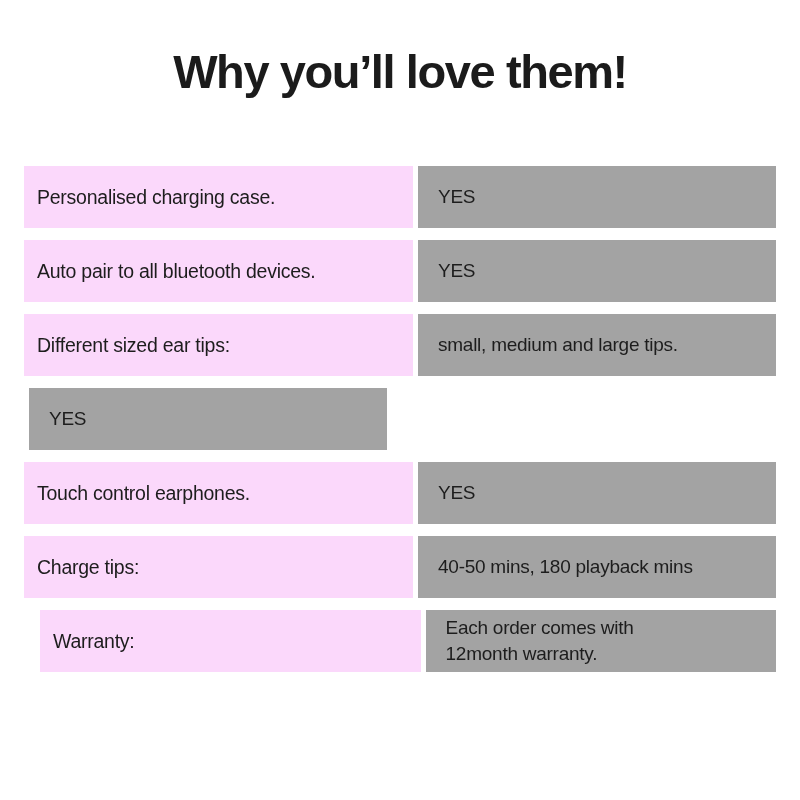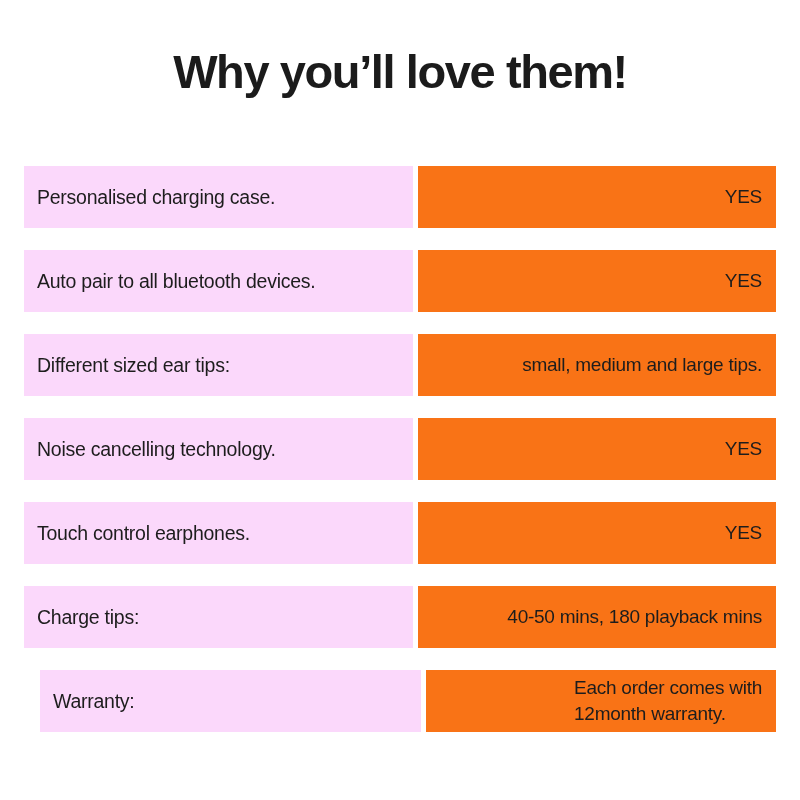--- a/index.html
+++ b/index.html
@@ -41,21 +41,21 @@
     position: absolute;
     top: 166px;
     left: 24px;
     width: 752px;
   }
 
   .feature-row {
     display: flex;
     align-items: stretch;
     height: 62px;
-    margin-bottom: 22px;
+    margin-bottom: 12px;
   }
   .feature-row:last-child {
     margin-bottom: 0;
     padding-left: 16px;
   }
 
   .cell {
     display: flex;
     align-items: center;
     box-sizing: border-box;
@@ -68,24 +68,23 @@
     padding-right: 12px;
   }
 
   .cell-spacer {
     width: 5px;
     flex: 0 0 5px;
   }
 
   .cell-value {
     width: 358px;
-    background: #f97316;
+    background: #a3a3a3;
     padding-left: 20px;
     padding-right: 14px;
-    justify-content: flex-end;
   }
 
   .cell-text {
     font-size: 19.5px;
     font-weight: 400;
     line-height: 26px;
     letter-spacing: -0.25px;
     color: #1d1d1d;
   }
 
@@ -136,23 +135,20 @@
       </div>
       <div class="cell-spacer"></div>
       <div class="cell cell-value">
         <span class="cell-text">
           <span class="line">small, medium and large tips.</span>
         </span>
       </div>
     </div>
 
     <div class="feature-row">
-      <div class="cell cell-label">
-        <span class="cell-text">Noise cancelling technology.</span>
-      </div>
       <div class="cell-spacer"></div>
       <div class="cell cell-value">
         <span class="cell-text">
           <span class="line">YES</span>
         </span>
       </div>
     </div>
 
     <div class="feature-row">
       <div class="cell cell-label">

